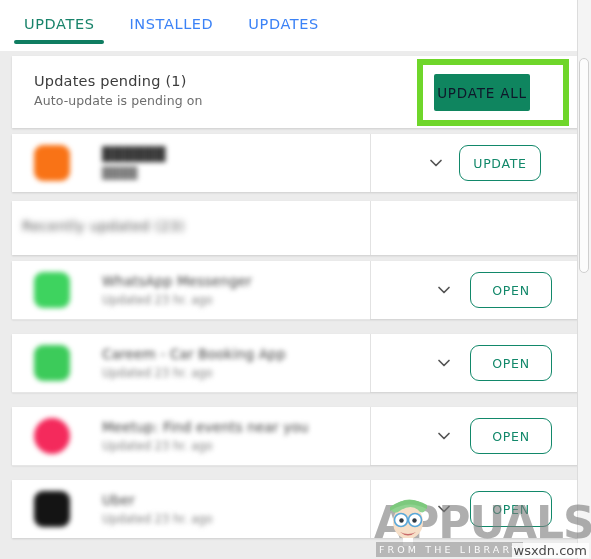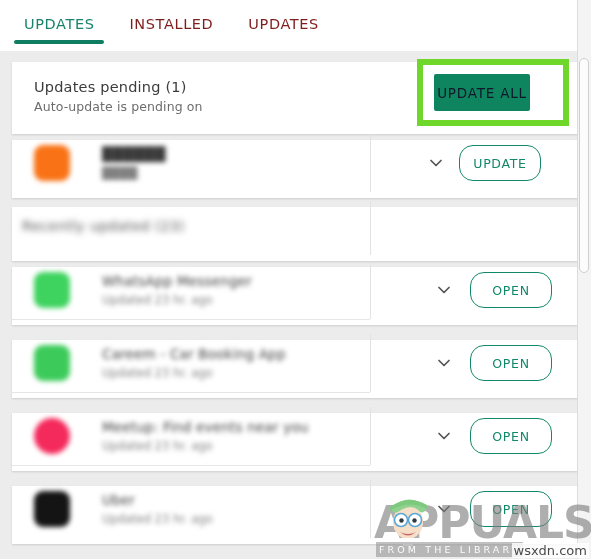--- a/index.html
+++ b/index.html
@@ -23,21 +23,21 @@
     background:#ffffff;
     display:flex; align-items:flex-start;
   }
   .tabbar .tabs { display:flex; align-items:flex-start; padding-left:24px; }
   .tab {
     position:relative;
     padding:16px 0 12px 0;
     margin-right:35px;
     font-size:14.5px;
     letter-spacing:0.6px;
-    color:#7f1d1d;
+    color:#3b82f6;
     white-space:nowrap;
     cursor:pointer;
   }
   .tab.active { color:#18836a; }
   .tab.active::after {
     content:"";
     position:absolute;
     left:-10px; right:-10px; bottom:0;
     height:4px;
     background:#0f7d61;
@@ -54,21 +54,20 @@
     position:absolute; left:0; top:51px;
     width:591px; height:508px;
     background:#ececec;
   }
 
   .card {
     position:absolute;
     left:12px;
     background:#ffffff;
     box-shadow:0 1px 2px rgba(0,0,0,0.13);
-    margin-top:6px;
   }
 
   
   .pending-card {
     top:5px;
     width:567px;
     height:72px;
   }
   .pending-text {
     position:absolute;
@@ -154,21 +153,21 @@
     width:16px; height:16px;
     cursor:pointer;
   }
   .chevron svg { display:block; }
   .btn-outline {
     position:absolute;
     top:11px;
     width:82px; height:36px;
     background:#ffffff;
     border:1.3px solid #12886a;
-    border-radius:14px;
+    border-radius:9px;
     color:#12886a;
     font-size:12.5px;
     letter-spacing:0.7px;
     display:flex; align-items:center; justify-content:center;
     cursor:pointer;
     font-family:"DejaVu Sans", sans-serif;
   }
 
   
   .section-card {

